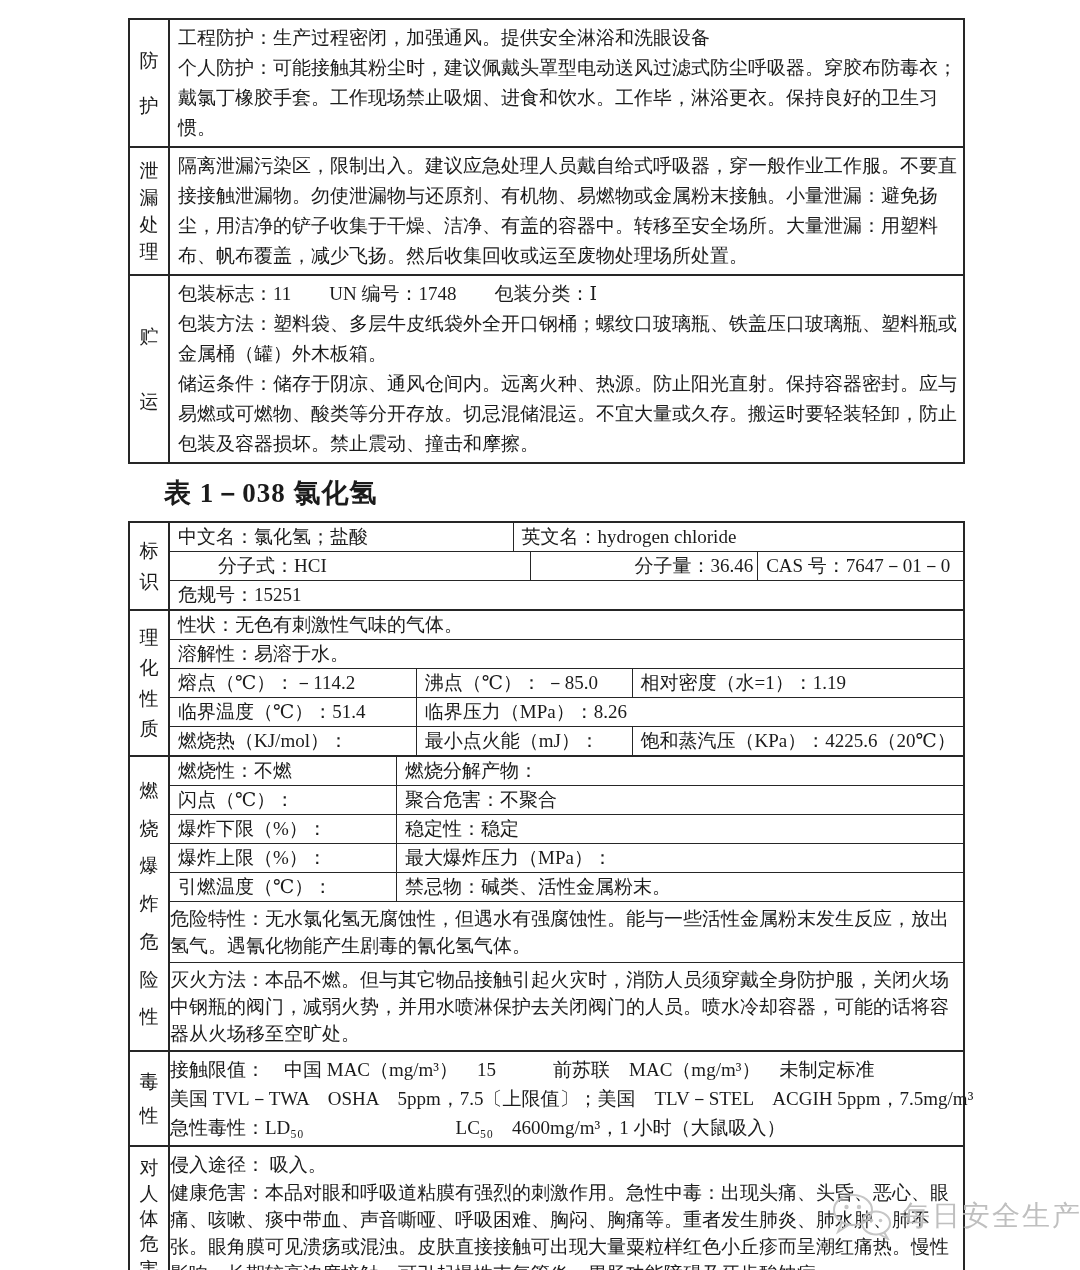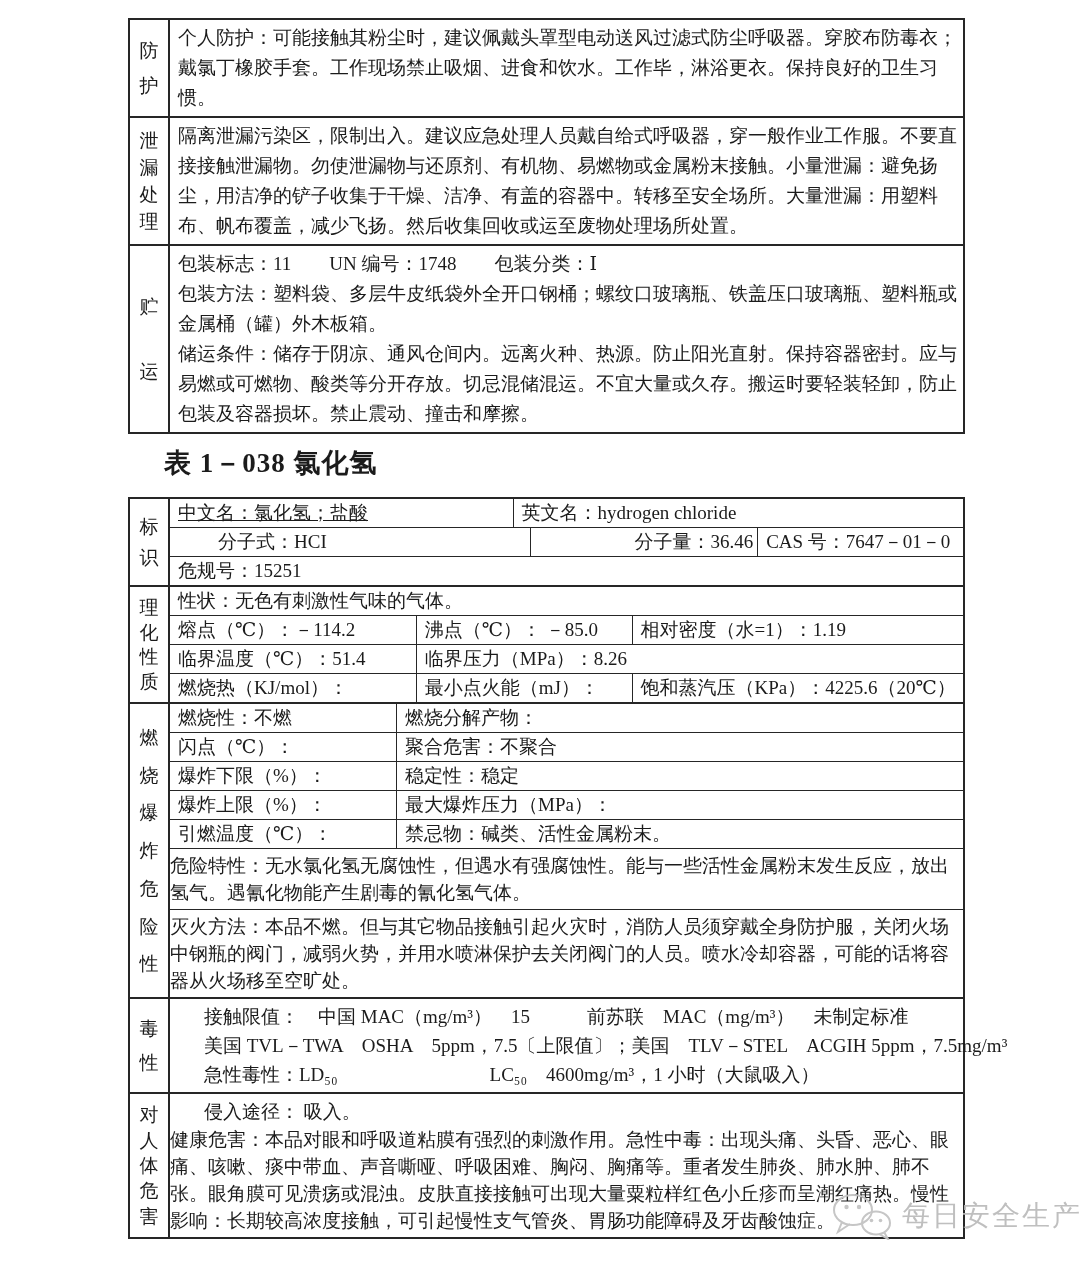--- a/index.html
+++ b/index.html
@@ -31,36 +31,36 @@
   .grow { display: flex; border-top: 1.5px solid #262626; }
   .grow:first-child { border-top: none; }
   .c {
     font-size: 19px; line-height: 28px; height: 28px;
     padding: 0 4px 0 8px;
     white-space: nowrap; overflow: hidden;
     border-left: 1.5px solid #262626;
     flex: 1 1 auto; min-width: 0;
   }
   .c:first-child { border-left: none; }
-  .w432 { flex: 0 0 43.2%; text-decoration: underline; }
+  .w432 { flex: 0 0 43.2%; }
   .w404 { flex: 0 0 40.4%; margin-left: 40px; }
   .w286 { flex: 0 0 28.6%; text-align: right; }
   .w310 { flex: 0 0 31%; }
   .w272 { flex: 0 0 27.2%; }
   .w285 { flex: 0 0 28.5%; }
 
   .cpara {
     font-size: 19px; line-height: 27px;
     padding: 3px 6px 3px 0; flex: 1 1 auto; min-width: 0;
   }
-  .cline { line-height: 29px; white-space: nowrap; margin-left: 34px; }
+  .cline { line-height: 29px; white-space: nowrap; }
 
   .doc-title {
     font-size: 27px; font-weight: bold;
-    margin: 11px 0 16px 36px; letter-spacing: 1px;
+    margin: 11px 0 10px 36px; letter-spacing: 1px;
   }
 
   .watermark {
     position: absolute; left: 828px; top: 1192px;
     display: flex; align-items: center; gap: 8px;
     color: #bcbcbc; font-size: 28px; letter-spacing: 2px;
     white-space: nowrap; pointer-events: none; opacity: 0.95;
   }
 </style>
 </head>
@@ -70,20 +70,21 @@
 
   <div class="msds">
 
     <div class="sect">
       <div class="lab">
           <div>防</div>
           <div>护</div>
         </div>
       <div class="cont">
         <div class="ptext">
+          <p>工程防护：生产过程密闭，加强通风。提供安全淋浴和洗眼设备</p>
           <p>个人防护：可能接触其粉尘时，建议佩戴头罩型电动送风过滤式防尘呼吸器。穿胶布防毒衣；戴氯丁橡胶手套。工作现场禁止吸烟、进食和饮水。工作毕，淋浴更衣。保持良好的卫生习惯。</p>
         </div>
       </div>
     </div>
 
     <div class="sect">
       <div class="lab">
           <div>泄</div>
           <div>漏</div>
           <div>处</div>
@@ -140,20 +141,23 @@
     <div class="sect">
       <div class="lab">
           <div>理</div>
           <div>化</div>
           <div>性</div>
           <div>质</div>
         </div>
       <div class="cont">
         <div class="grow">
           <div class="c">性状：无色有刺激性气味的气体。</div>
+        </div>
+        <div class="grow">
+          <div class="c">溶解性：易溶于水。</div>
         </div>
         <div class="grow">
           <div class="c w310">熔点（℃）：－114.2</div>
           <div class="c w272">沸点（℃）： －85.0</div>
           <div class="c">相对密度（水=1）：1.19</div>
         </div>
         <div class="grow">
           <div class="c w310">临界温度（℃）：51.4</div>
           <div class="c w272">临界压力（MPa）：8.26</div>
         </div>

